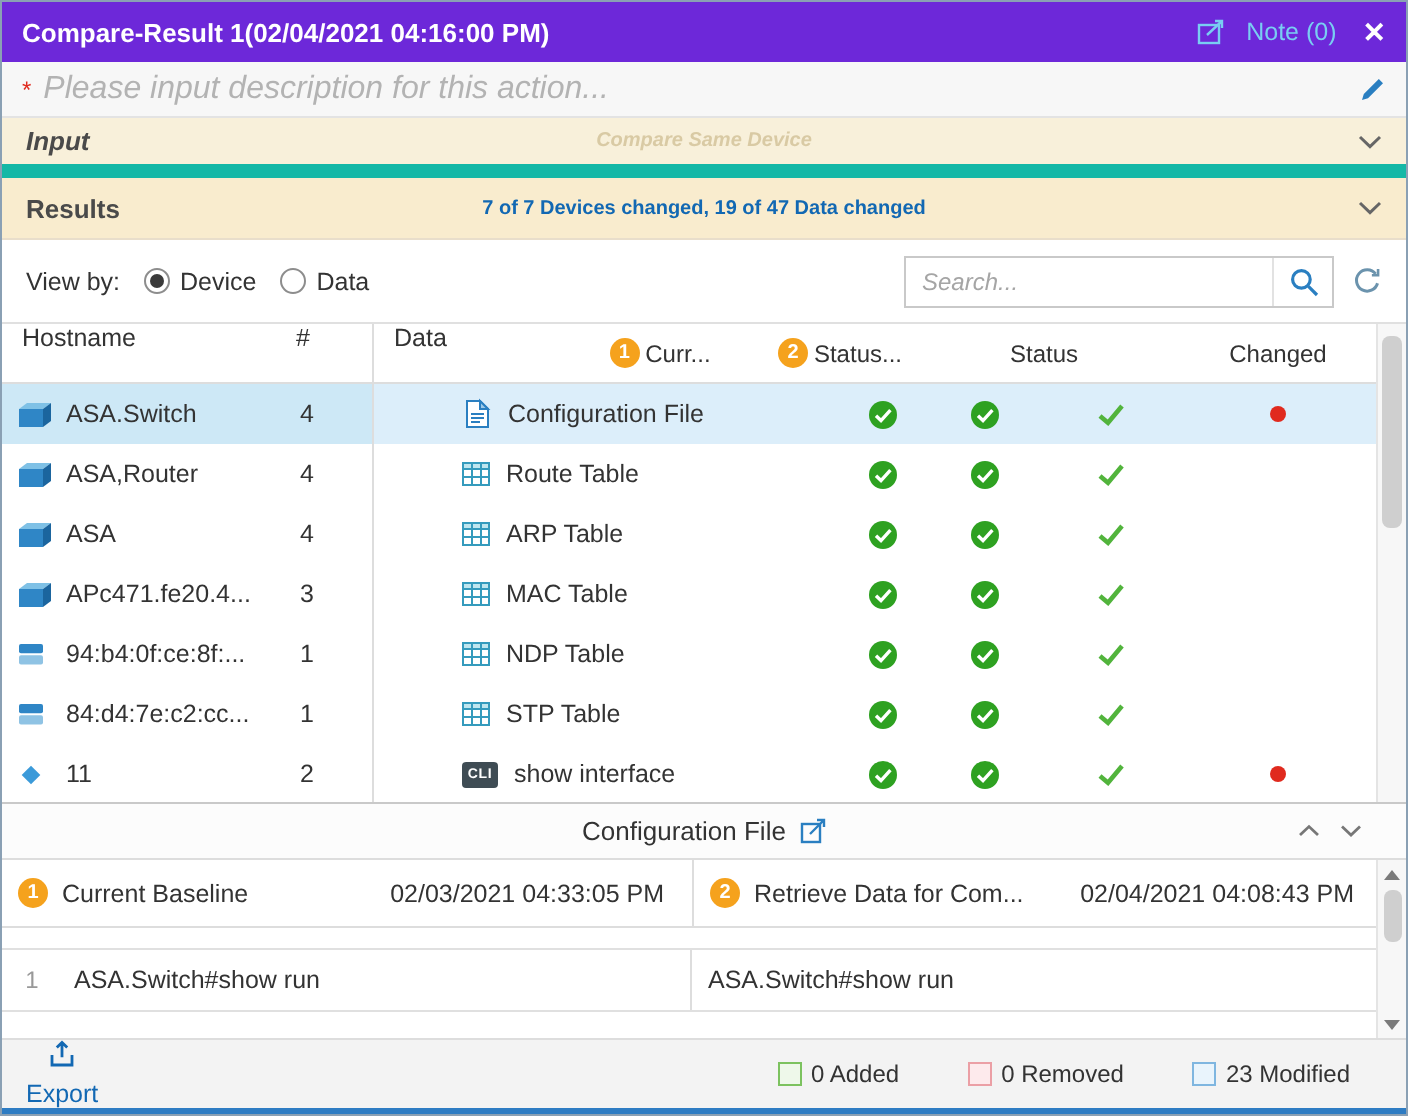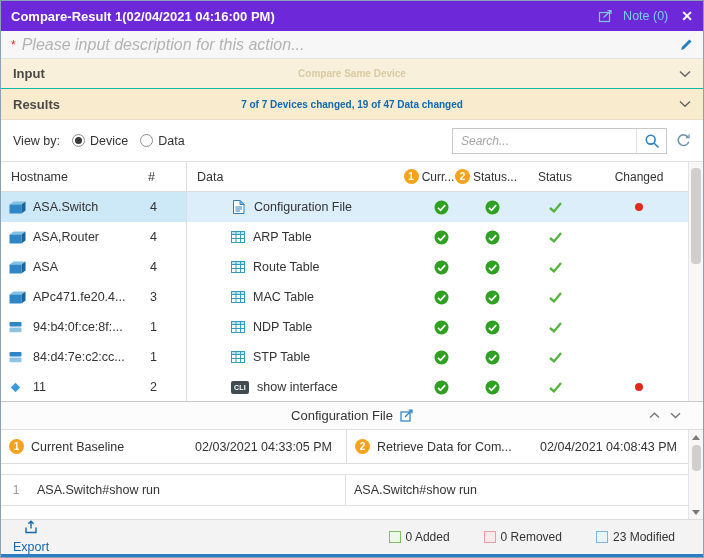--- a/index.html
+++ b/index.html
@@ -16,21 +16,21 @@
 
   
   .desc{flex:0 0 28px;background:#f7f7f7;border-bottom:1px solid #e3e3e3;display:flex;align-items:center;padding:0 10px;}
   .req{color:#e02a1e;margin-right:4px;font-size:12px;}
   .desc-input{flex:1;border:none;background:transparent;outline:none;font-style:italic;color:#b3b3b3;font-size:16px;font-family:inherit;}
   .desc-input::placeholder{color:#b3b3b3;font-style:italic;opacity:1;}
   .pencil{display:flex;cursor:pointer;}
 
   
   .sec{display:flex;align-items:center;padding:0 12px;position:relative;cursor:pointer;}
-  .sec.input{flex:0 0 30px;background:#f8f0da;border-bottom:1px solid #14b8a6;}
+  .sec.input{flex:0 0 30px;background:#f8f0da;border-bottom:7px solid #14b8a6;font-style:italic;}
   .sec.results{flex:0 0 31px;background:#f9ecce;border-bottom:1px solid #e9decb;}
   .sec-label{font-size:13px;font-weight:bold;color:#4a4a4a;}
   .sec-center{position:absolute;left:50%;transform:translateX(-50%);font-size:10px;font-weight:bold;white-space:nowrap;}
   .sec.input .sec-center{color:#d9caa4;}
   .sec.results .sec-center{color:#1268b3;}
   .sec-chevron{margin-left:auto;display:flex;}
 
   
   .viewbar{flex:0 0 42px;display:flex;align-items:center;padding:0 12px;font-size:12.5px;color:#333;border-bottom:1px solid #e0e0e0;}
   .radio-group{display:flex;align-items:center;gap:5px;margin-left:12px;cursor:pointer;}
@@ -38,21 +38,21 @@
   .radio.sel::after{content:"";width:7px;height:7px;background:#3a3a3a;border-radius:50%;}
   .search-box{margin-left:auto;width:215px;height:26px;border:1px solid #c9c9c9;display:flex;align-items:stretch;background:#fff;}
   .search-input{flex:1;border:none;outline:none;padding:0 8px;font-size:12px;color:#555;font-family:inherit;}
   .search-input::placeholder{color:#a5a5a5;font-style:italic;opacity:1;}
   .search-btn{width:30px;display:flex;align-items:center;justify-content:center;border-left:1px solid #e2e2e2;cursor:pointer;}
   .refresh{margin-left:9px;display:flex;cursor:pointer;}
 
   
   .tables{flex:0 0 240px;display:flex;position:relative;border-bottom:1px solid #c9c9c9;overflow:hidden;}
   .left-col{flex:0 0 186px;border-right:1px solid #ddd;display:flex;flex-direction:column;}
-  .lt-header,.rt-header{height:30px;flex:0 0 30px;display:flex;align-items:center;border-bottom:1px solid #ddd;font-size:12.5px;color:#333;}
+  .lt-header,.rt-header{height:30px;flex:0 0 30px;display:flex;border-bottom:1px solid #ddd;font-size:12.5px;color:#333;gap:33px;}
   .h-host{flex:1;padding-left:10px;}
   .h-count{flex:0 0 38px;}
   .dev-row{height:30px;flex:0 0 30px;display:flex;align-items:center;padding-left:8px;font-size:12.5px;color:#333;cursor:pointer;}
   .dev-row.selected{background:#cde8f6;}
   .dev-icon{width:18px;flex:0 0 18px;margin-right:6px;display:flex;align-items:center;}
   .dev-name{flex:1;white-space:nowrap;overflow:hidden;}
   .dev-count{flex:0 0 36px;}
   .right-col{flex:1;display:flex;flex-direction:column;}
   .rt-header{padding-right:18px;font-size:12px;}
   .h-data{flex:1;padding-left:10px;font-size:12.5px;}
@@ -314,21 +314,21 @@
             <span class="cell-label">
               <span class="data-icon">
                 <svg width="14" height="12" viewBox="0 0 14 12">
                   <rect x="0.5" y="0.5" width="13" height="11" fill="#fff" stroke="#359bbd"></rect>
                   <rect x="0.5" y="0.5" width="13" height="3" fill="#bfe6ef" stroke="#359bbd"></rect>
                   <line x1="5" y1="0.5" x2="5" y2="11.5" stroke="#359bbd"></line>
                   <line x1="9.5" y1="0.5" x2="9.5" y2="11.5" stroke="#359bbd"></line>
                   <line x1="0.5" y1="7.5" x2="13.5" y2="7.5" stroke="#359bbd"></line>
                 </svg>
               </span>
-              <span>ARP Table</span>
+              <span>Route Table</span>
             </span>
             <span class="col-cur">
               <svg width="15" height="15" viewBox="0 0 15 15">
                 <circle cx="7.5" cy="7.5" r="7" fill="#2ea121"></circle>
                 <path d="M4 7.9 L6.5 10.3 L11.2 5.1" stroke="#fff" stroke-width="1.7" fill="none"></path>
               </svg>
             </span>
             <span class="col-ret">
               <svg width="15" height="15" viewBox="0 0 15 15">
                 <circle cx="7.5" cy="7.5" r="7" fill="#2ea121"></circle>
@@ -346,21 +346,21 @@
             <span class="cell-label">
               <span class="data-icon">
                 <svg width="14" height="12" viewBox="0 0 14 12">
                   <rect x="0.5" y="0.5" width="13" height="11" fill="#fff" stroke="#359bbd"></rect>
                   <rect x="0.5" y="0.5" width="13" height="3" fill="#bfe6ef" stroke="#359bbd"></rect>
                   <line x1="5" y1="0.5" x2="5" y2="11.5" stroke="#359bbd"></line>
                   <line x1="9.5" y1="0.5" x2="9.5" y2="11.5" stroke="#359bbd"></line>
                   <line x1="0.5" y1="7.5" x2="13.5" y2="7.5" stroke="#359bbd"></line>
                 </svg>
               </span>
-              <span>Route Table</span>
+              <span>ARP Table</span>
             </span>
             <span class="col-cur">
               <svg width="15" height="15" viewBox="0 0 15 15">
                 <circle cx="7.5" cy="7.5" r="7" fill="#2ea121"></circle>
                 <path d="M4 7.9 L6.5 10.3 L11.2 5.1" stroke="#fff" stroke-width="1.7" fill="none"></path>
               </svg>
             </span>
             <span class="col-ret">
               <svg width="15" height="15" viewBox="0 0 15 15">
                 <circle cx="7.5" cy="7.5" r="7" fill="#2ea121"></circle>

